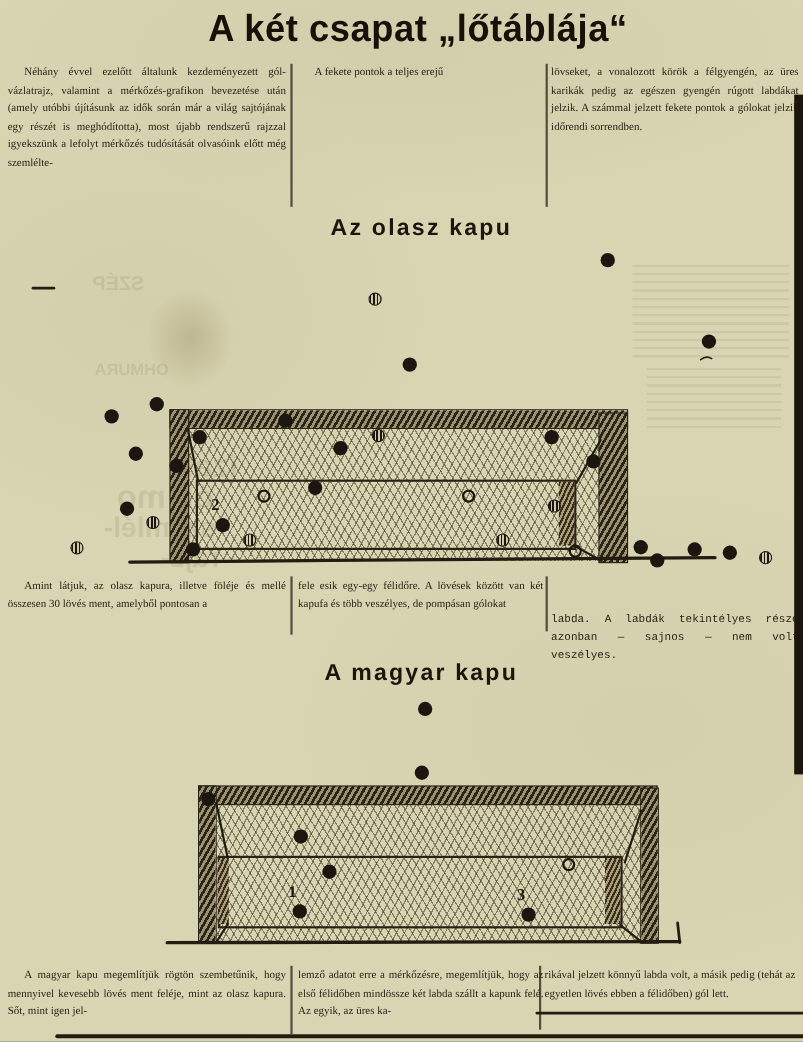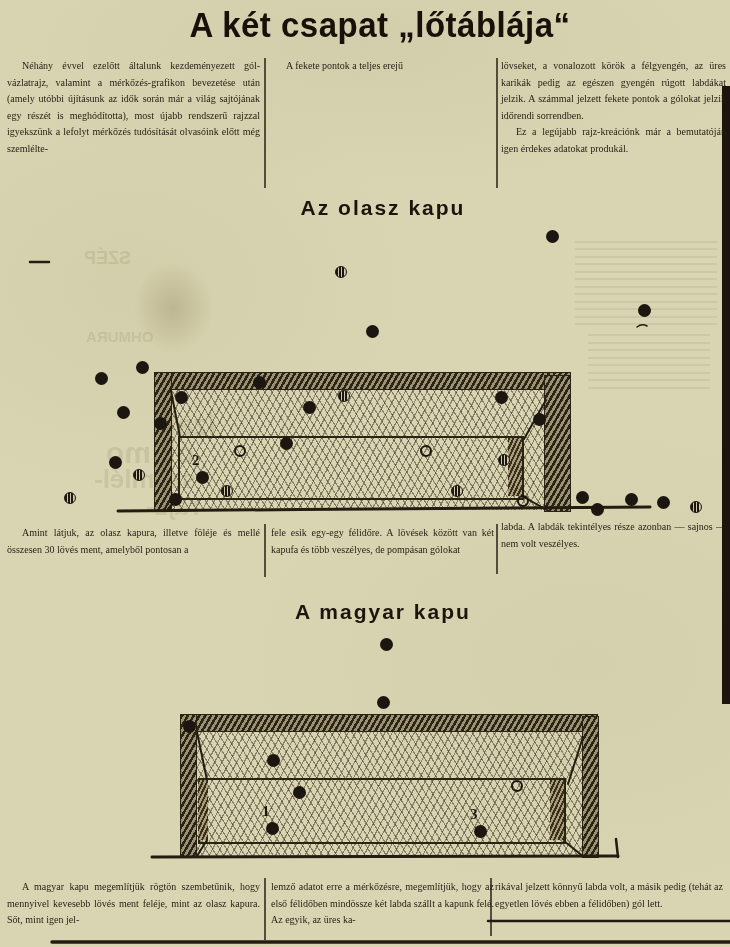--- a/index.html
+++ b/index.html
@@ -87,21 +87,20 @@
 
   <div>
     <div class="col c1" style="top:58px;">
       <p class="para indent">Néhány évvel ezelőtt általunk kezdeményezett gól-vázlatrajz, valamint a mérkőzés-grafikon bevezetése után (amely utóbbi újításunk az idők során már a világ sajtójának egy részét is meghódította), most újabb rendszerű rajzzal igyekszünk a lefolyt mérkőzés tudósítását olvasóink előtt még szemlélte-</p>
     </div>
     <div class="col c2" style="top:58px;">
       <p class="para indent">A fekete pontok a teljes erejű</p>
     </div>
     <div class="col c3" style="top:58px;">
       <p class="para">lövseket, a vonalozott körök a félgyengén, az üres karikák pedig az egészen gyengén rúgott labdákat jelzik. A számmal jelzett fekete pontok a gólokat jelzik időrendi sorrendben.</p>
-      <p class="para indent">Ez a legújabb rajz-kreációnk már a bemutatóján igen érdekes adatokat produkál.</p>
     </div>
     <div class="vrule" style="left:264px;top:58px;height:130px;"></div>
     <div class="vrule" style="left:496px;top:58px;height:130px;"></div>
   </div>
 
   <div class="h2" style="top:196px;">Az olasz kapu</div>
 
   <div class="goal-layer">
     <div class="net" style="left:168px;top:386px;width:381px;height:124px;"></div>
     <div class="hatchbar" style="left:155px;top:373px;width:415px;height:16px;"></div>
@@ -111,21 +110,21 @@
     <div class="backband" style="left:508px;top:438px;width:14px;height:58px;"></div>
   </div>
 
   <div>
     <div class="col c1" style="top:525px;">
       <p class="para indent">Amint látjuk, az olasz kapura, illetve föléje és mellé összesen 30 lövés ment, amelyből pontosan a</p>
     </div>
     <div class="col c2" style="top:525px;">
       <p class="para">fele esik egy-egy félidőre. A lövések között van két kapufa és több veszélyes, de pompásan gólokat</p>
     </div>
-    <div class="col c3" style="top:519px;">
+    <div class="col c3" style="top:556px;font-family:Liberation Mono, monospace;">
       <p class="para">labda. A labdák tekintélyes része azonban — sajnos — nem volt veszélyes.</p>
     </div>
     <div class="vrule" style="left:264px;top:524px;height:53px;"></div>
     <div class="vrule" style="left:496px;top:524px;height:50px;"></div>
   </div>
 
   <div class="h2" style="top:600px;">A magyar kapu</div>
 
   <div class="goal-layer">
     <div class="net" style="left:195px;top:729px;width:390px;height:127px;"></div>

